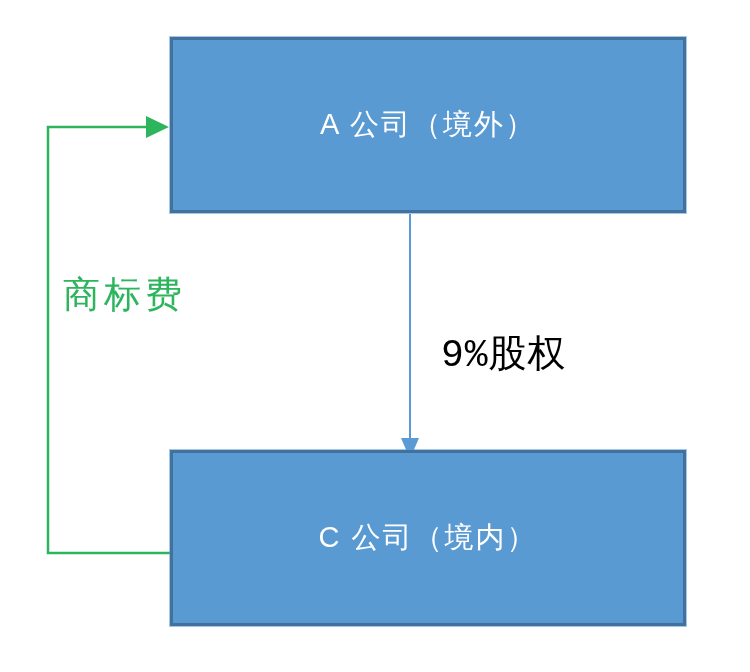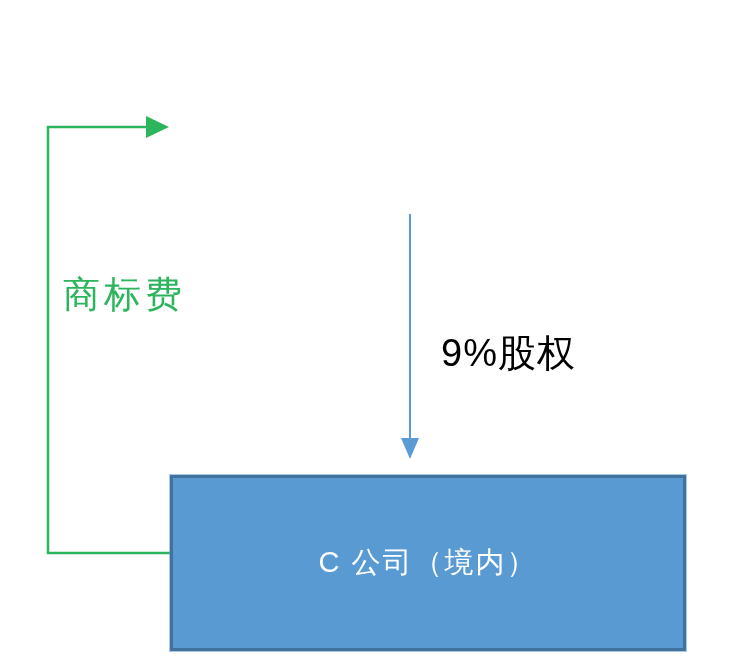--- a/index.html
+++ b/index.html
@@ -22,21 +22,21 @@
     height: 176px;
     background: var(--node-fill, #5a9ad3);
     border: 3px solid var(--node-border, #41719c);
     box-shadow: 0 0 0 1px rgba(91, 155, 213, 0.55);
     box-sizing: border-box;
     display: flex;
     align-items: center;
     justify-content: center;
   }
   .node-a { top: 37px; }
-  .node-c { top: 475px; }
+  .node-c { top: 450px; }
   .node-label {
     color: var(--node-text, #ffffff);
     font-size: 29px;
     letter-spacing: 2px;
     font-family: "Liberation Sans", "DejaVu Sans", sans-serif;
     white-space: nowrap;
   }
   .connector-layer {
     position: absolute;
     top: 0;
@@ -58,21 +58,21 @@
     stroke-width: 2.5;
     fill: none;
   }
   .edge-green-head {
     fill: var(--arrow-green, #2db55d);
     stroke: none;
   }
   .edge-label {
     position: absolute;
     white-space: nowrap;
-    font-family: Liberation Sans, sans-serif;
+    font-family: Liberation Mono, monospace;
   }
   .edge-label-green {
     left: 63px;
     top: 270px;
     font-size: 37px;
     letter-spacing: 4px;
     color: var(--arrow-green, #2db55d);
   }
   .edge-label-black {
     left: 441px;
@@ -93,20 +93,23 @@
       <line class="edge-blue-line" x1="410" y1="214" x2="410" y2="440"></line>
       <polygon class="edge-blue-head" points="410,459 401,438 419,438"></polygon>
     </g>
 
     <g>
       <polyline class="edge-green-line" points="171,553 48,553 48,127 147,127"></polyline>
       <polygon class="edge-green-head" points="169,127 146,116 146,138"></polygon>
     </g>
   </svg>
 
+  <div class="node node-a">
+    <span class="node-label">A 公司（境外）</span>
+  </div>
 
   <div class="node node-c">
     <span class="node-label">C 公司（境内）</span>
   </div>
 
   <div class="edge-label edge-label-green">商标费</div>
 
   <div class="edge-label edge-label-black">9%股权</div>
 
 </div>

